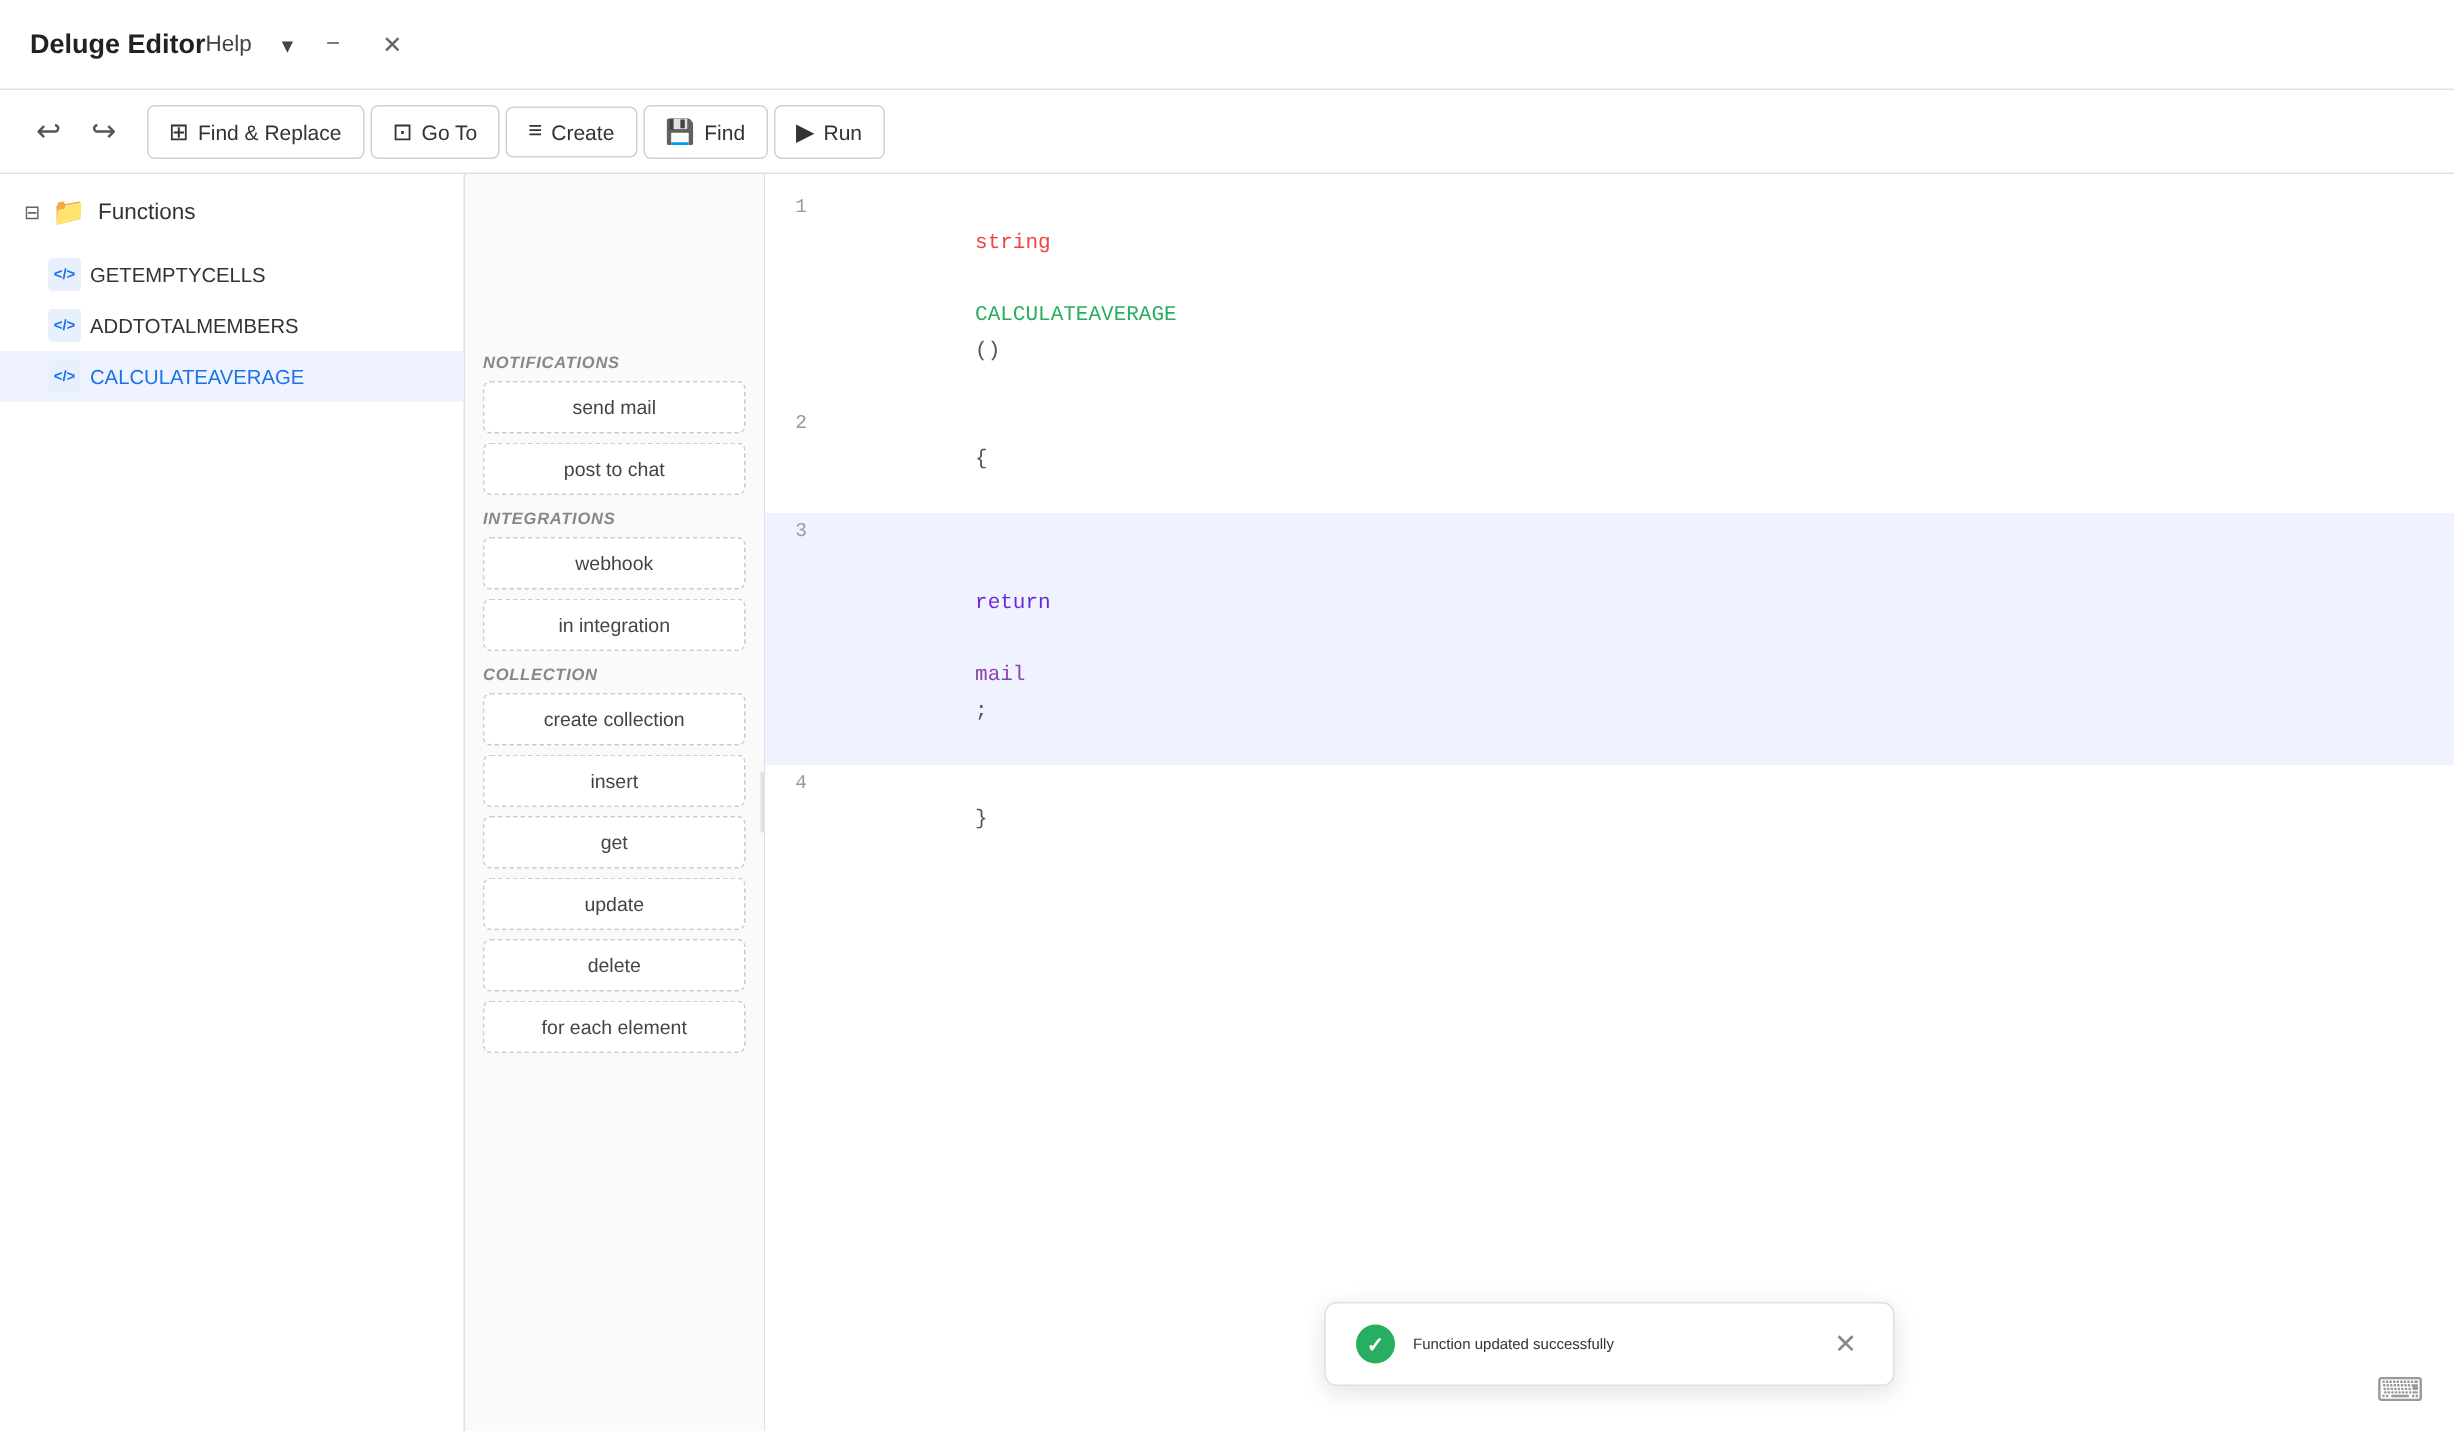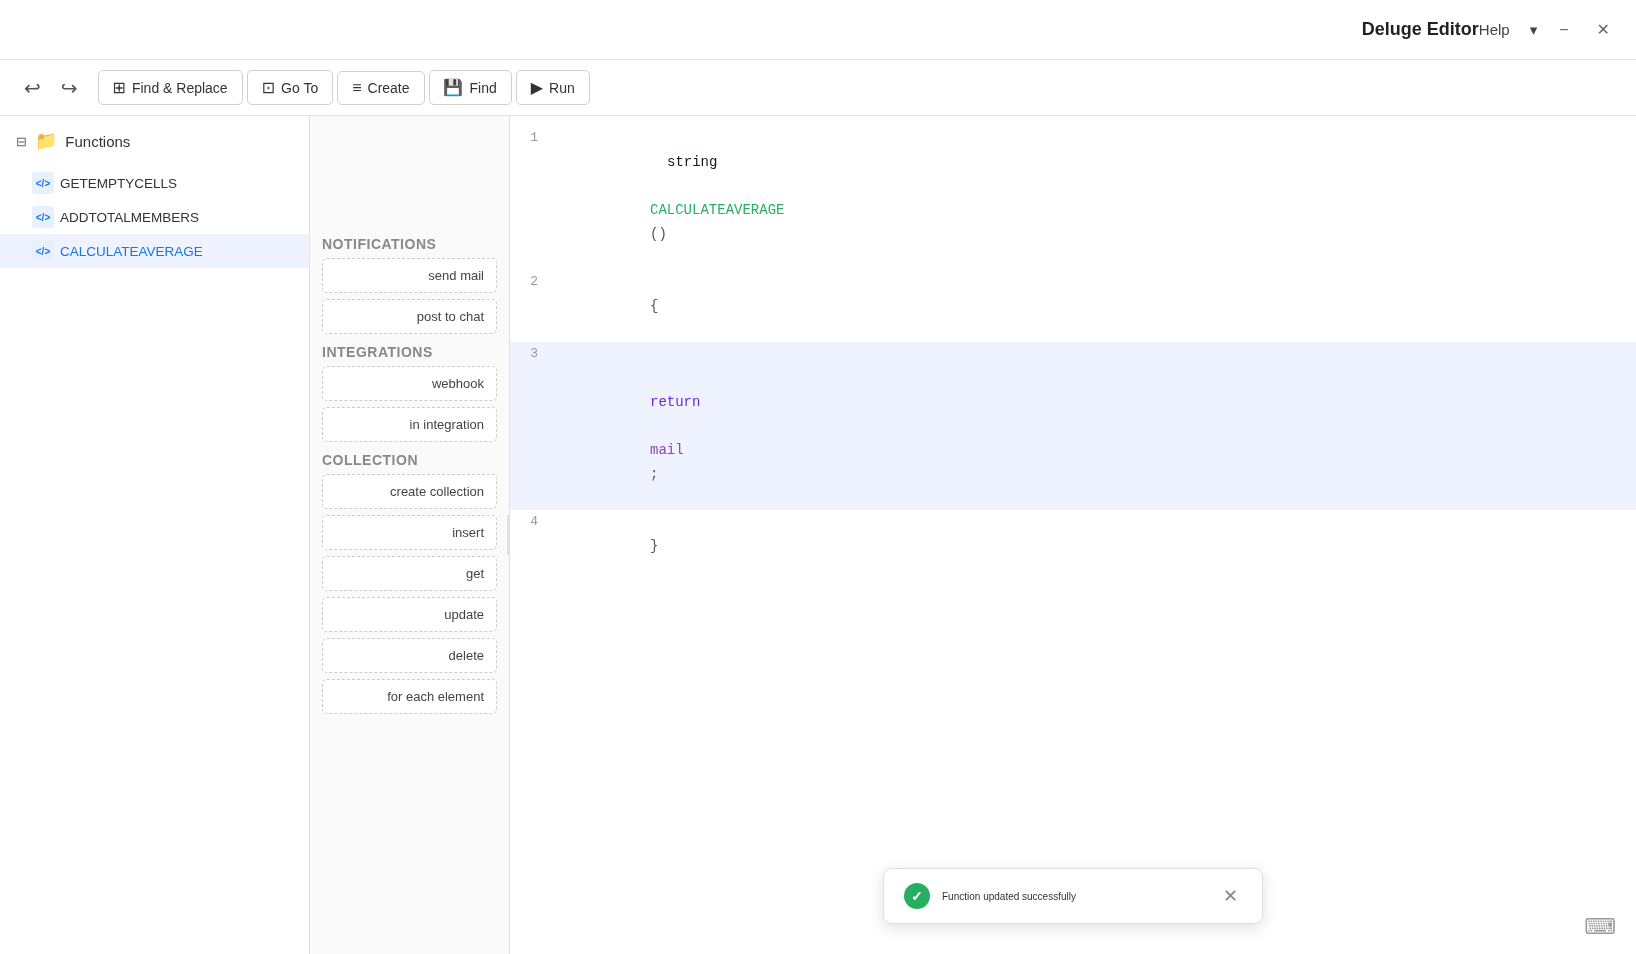--- a/index.html
+++ b/index.html
@@ -1,20 +1,20 @@
 <!DOCTYPE html>
 <html><head>
   <meta charset="utf-8">
   <style>
     * { box-sizing: border-box; margin: 0; padding: 0; }
     body { font-family: -apple-system, BlinkMacSystemFont, 'Segoe UI', sans-serif; background: #fff; width: 1636px; height: 954px; overflow: hidden; }
 
     
     .titlebar {
-      display: flex; align-items: center; justify-content: flex-end;
+      display: flex; align-items: center; justify-content: flex-start;
       padding: 0 20px; height: 60px; border-bottom: 1px solid #e0e0e0;
       background: #fff;
     }
     .titlebar-left { display: flex; align-items: center; gap: 10px; }
     .app-title { font-size: 18px; font-weight: 600; color: #222; }
     .titlebar-right { display: flex; align-items: center; gap: 16px; }
     .help-btn { font-size: 15px; color: #444; cursor: pointer; display: flex; align-items: center; gap: 20px; }
     .win-btn { font-size: 16px; color: #666; cursor: pointer; padding: 2px 6px; }
 
     
@@ -45,37 +45,37 @@
     .fn-icon { width: 22px; height: 22px; background: #e8f0fe; border-radius: 3px; display: flex; align-items: center; justify-content: center; font-size: 10px; color: #1a73e8; font-weight: bold; flex-shrink: 0; }
 
     
     .snippet-panel { width: 200px; border-right: 1px solid #e0e0e0; overflow-y: auto; padding: 10px 12px; background: #fafafa; position: relative; }
     .collapse-handle {
       position: absolute; right: -12px; top: 50%; transform: translateY(-50%);
       width: 14px; height: 40px; background: #e0e0e0; border-radius: 0 4px 4px 0;
       display: flex; align-items: center; justify-content: center; cursor: pointer; z-index: 10;
       font-size: 10px; color: #666;
     }
-    .section-label { font-size: 14px; font-weight: 700; color: #888; letter-spacing: 0.5px; margin: 10px 0 6px; }
+    .section-label { font-size: 11px; font-weight: 700; color: #888; letter-spacing: 0.5px; margin: 10px 0 6px; font-style: italic; }
     .snippet-btn {
-      display: block; width: 100%; text-align: right;
+      display: block; width: 100%; text-align: center;
       padding: 9px 12px; margin-bottom: 6px;
       border: 1.5px dashed #ccc; border-radius: 5px;
       background: #fff; cursor: pointer; font-size: 13px; color: #444;
     }
     .snippet-top-spacer { height: 100px; }
 
     
     .code-editor { flex: 1; background: #fff; position: relative; overflow: hidden; }
     .code-area { padding: 10px 0; font-family: 'Courier New', monospace; font-size: 14px; }
     .code-line { display: flex; align-items: flex-start; min-height: 24px; }
     .line-num { width: 48px; text-align: right; padding-right: 20px; color: #999; font-size: 13px; user-select: none; flex-shrink: 0; line-height: 24px; }
     .line-content { flex: 1; line-height: 24px; padding: 0 8px; white-space: pre; }
     .line-highlighted { background: #eef3ff; }
-    .kw-string { color: #0f172a; margin-left: 17px; }
+    .kw-string { color: #ef4444; }
     .kw-fn { color: #27ae60; }
     .kw-return { color: #6d28d9; }
     .kw-null { color: #8e44ad; }
     .punct { color: #555; }
 
     
     .toast {
       position: absolute; bottom: 30px; left: 50%; transform: translateX(-50%);
       background: #fff; border: 1px solid #e0e0e0; border-radius: 8px;
       box-shadow: 0 4px 16px rgba(0,0,0,0.12);

